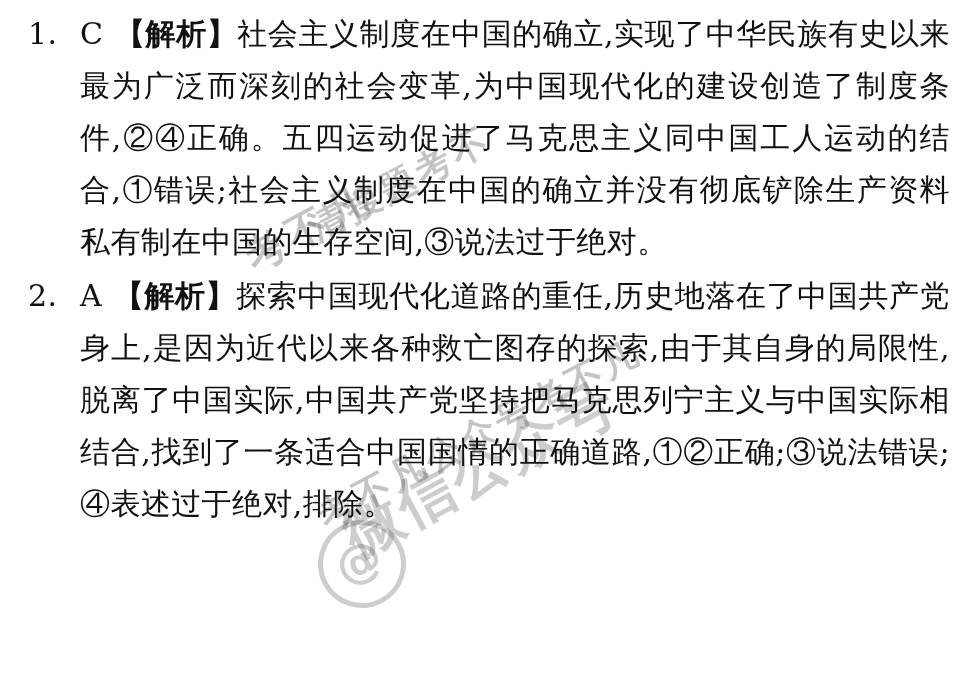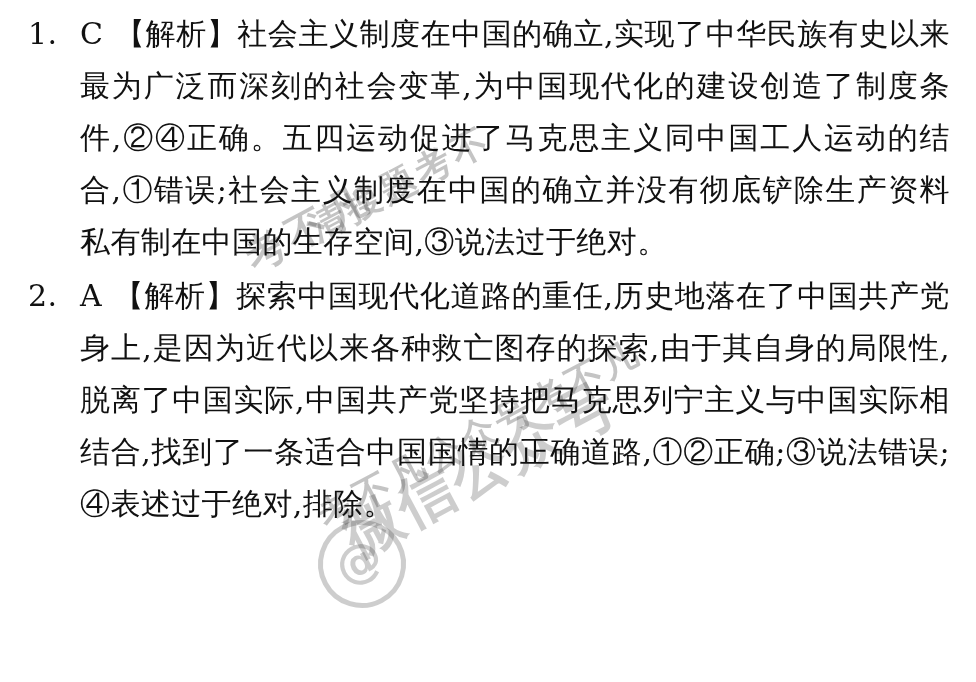--- a/index.html
+++ b/index.html
@@ -57,21 +57,21 @@
     word-break: break-all;
     font-family: "DejaVu Serif", "Liberation Serif", serif;
   }
 
   .item-body .opt {
     font-family: "DejaVu Serif", "Liberation Serif", serif;
     letter-spacing: 2px;
   }
 
   .item-body .tag {
-    font-weight: normal;
+    font-weight: bold;
   }
 
   
   .watermark-layer {
     position: absolute;
     inset: 0;
     z-index: 1;
     pointer-events: none;
     overflow: hidden;
   }

